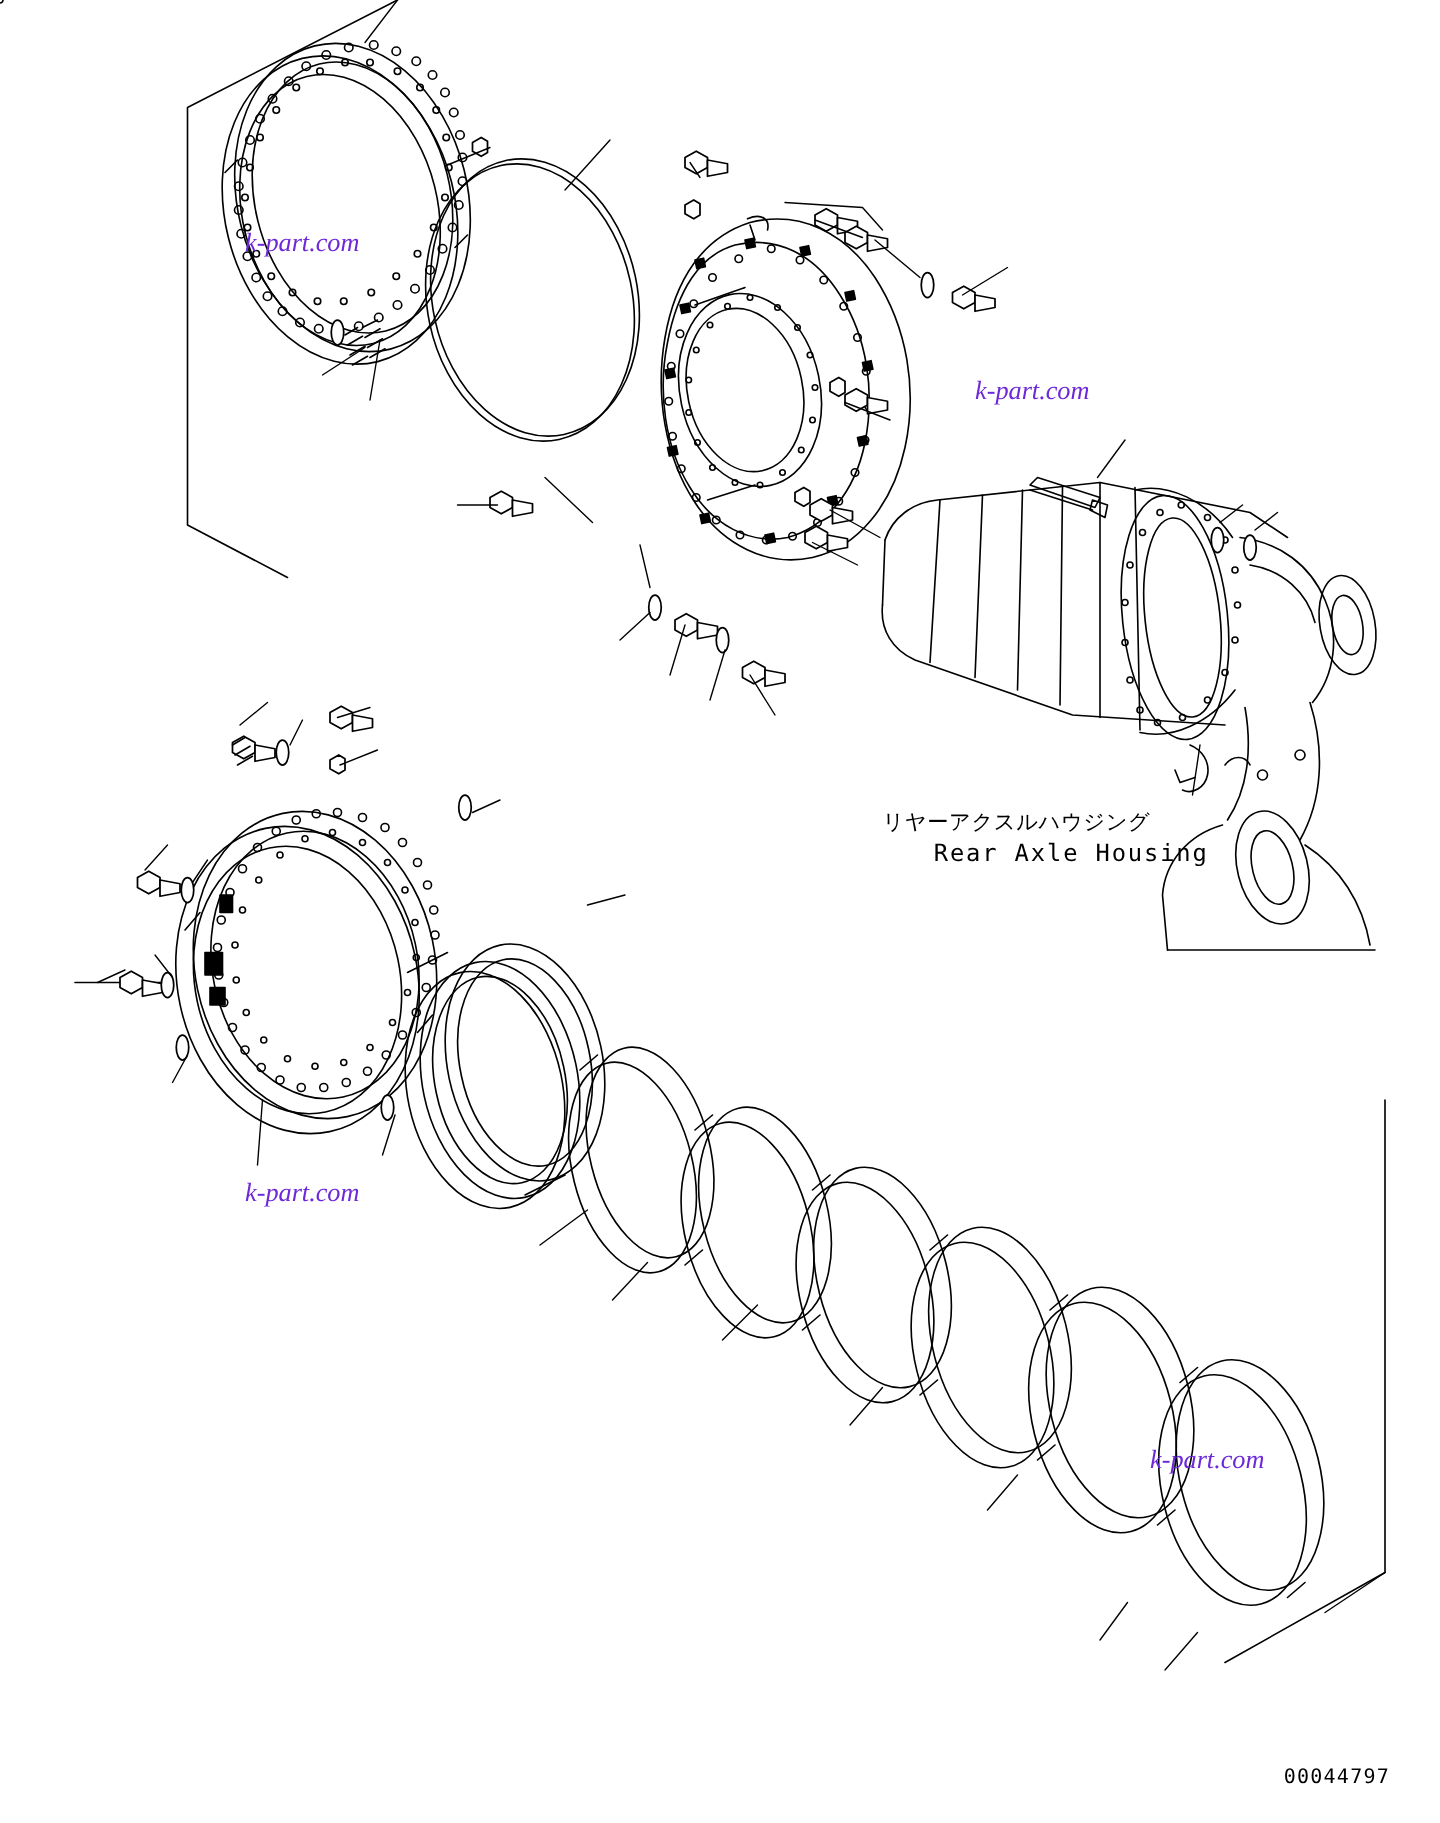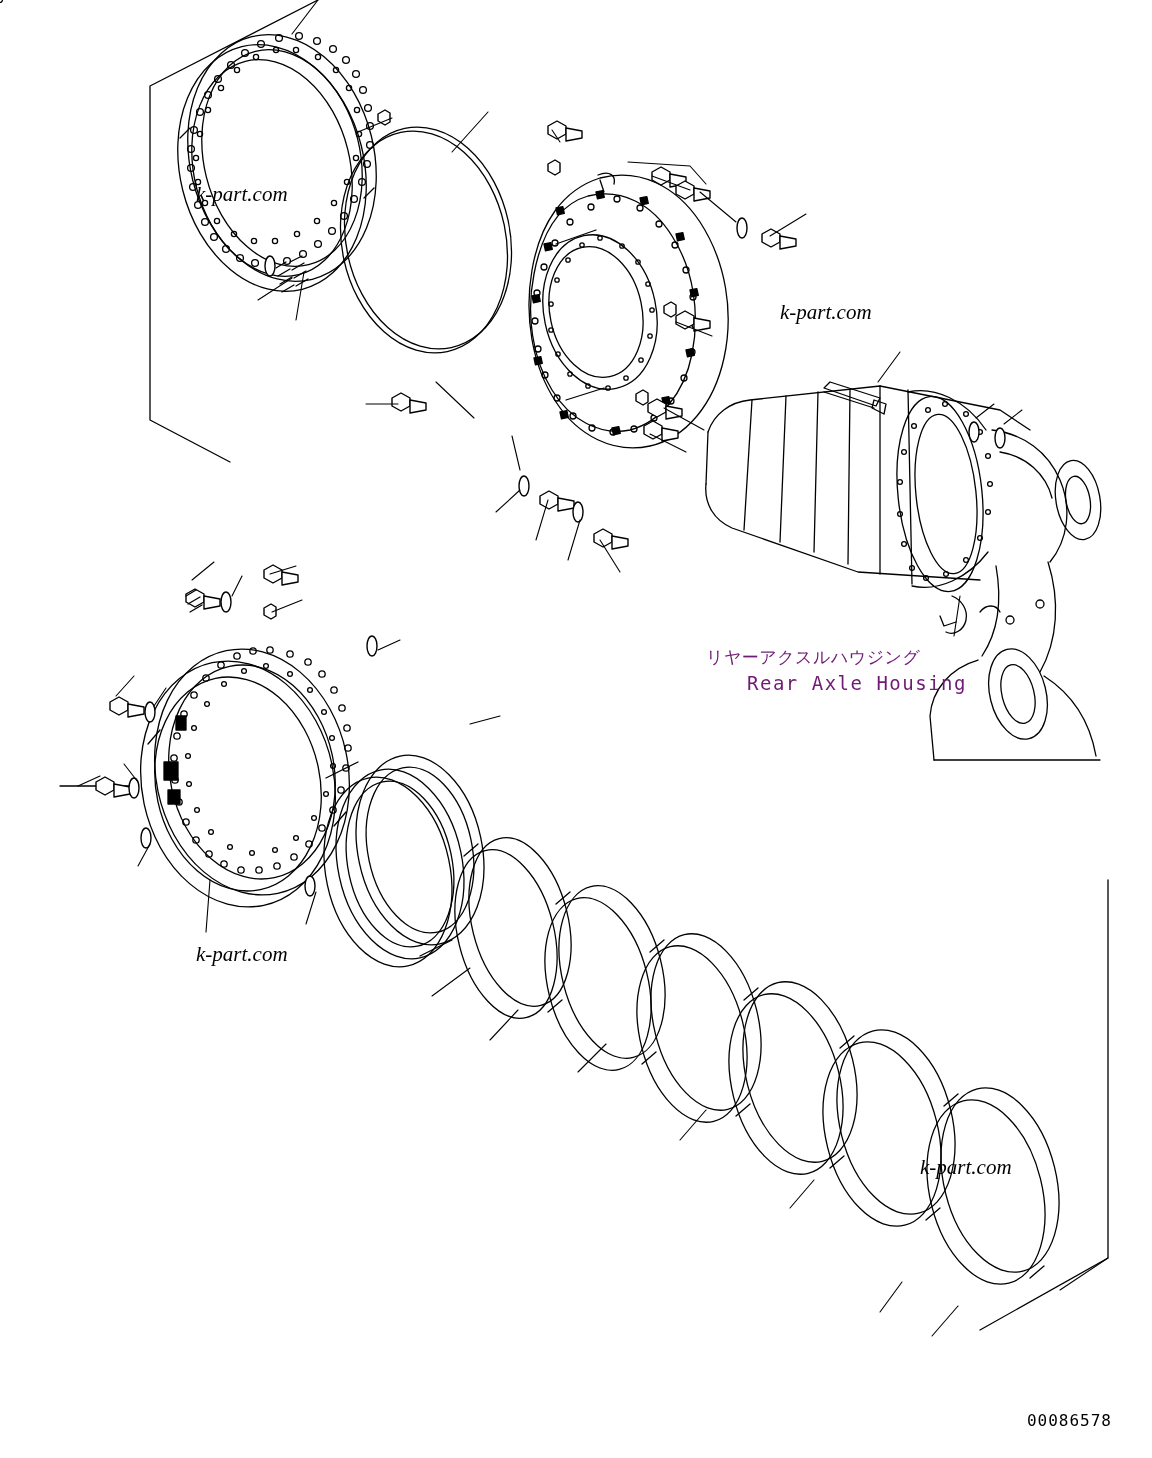--- a/index.html
+++ b/index.html
@@ -14,21 +14,21 @@
     background: #ffffff;
     overflow: hidden;
     font-family: "Liberation Sans", sans-serif;
   }
   #artboard {
     position: absolute;
     inset: 0;
   }
   .label {
     position: absolute;
-    color: #701a75;
+    color: #000000;
     white-space: pre;
   }
   .label-jp {
     font-family: "DejaVu Sans", sans-serif;
     font-size: 17px;
     letter-spacing: 0.5px;
   }
   .label-en {
     font-family: "DejaVu Sans Mono", monospace;
     font-size: 19px;
@@ -38,21 +38,21 @@
     position: absolute;
     right: 40px;
     bottom: 28px;
     font-family: "DejaVu Sans Mono", monospace;
     font-size: 16px;
     color: #000000;
     letter-spacing: 1px;
   }
   .watermark {
     position: absolute;
-    color: #000000;
+    color: #6d28d9;
     font-family: "Liberation Serif", serif;
     font-size: 21px;
     font-style: italic;
     white-space: pre;
     pointer-events: none;
   }
   .wm1 { left: 196px; top: 182px; }
   .wm2 { left: 780px; top: 300px; }
   .wm3 { left: 196px; top: 942px; }
   .wm4 { left: 920px; top: 1155px; }
@@ -504,15 +504,15 @@
   </svg>
 
   <div class="label label-jp" style="left:706px; top:646px;">リヤーアクスルハウジング</div>
   <div class="label label-en" style="left:706px; top:672px;margin-left:41px;">Rear Axle Housing</div>
 
   <div class="watermark wm1">k-part.com</div>
   <div class="watermark wm2">k-part.com</div>
   <div class="watermark wm3">k-part.com</div>
   <div class="watermark wm4">k-part.com</div>
 
-  <div class="drawing-number">00086578</div>
+  <div class="drawing-number">00044797</div>
 
 </div>
 
 </body></html>

